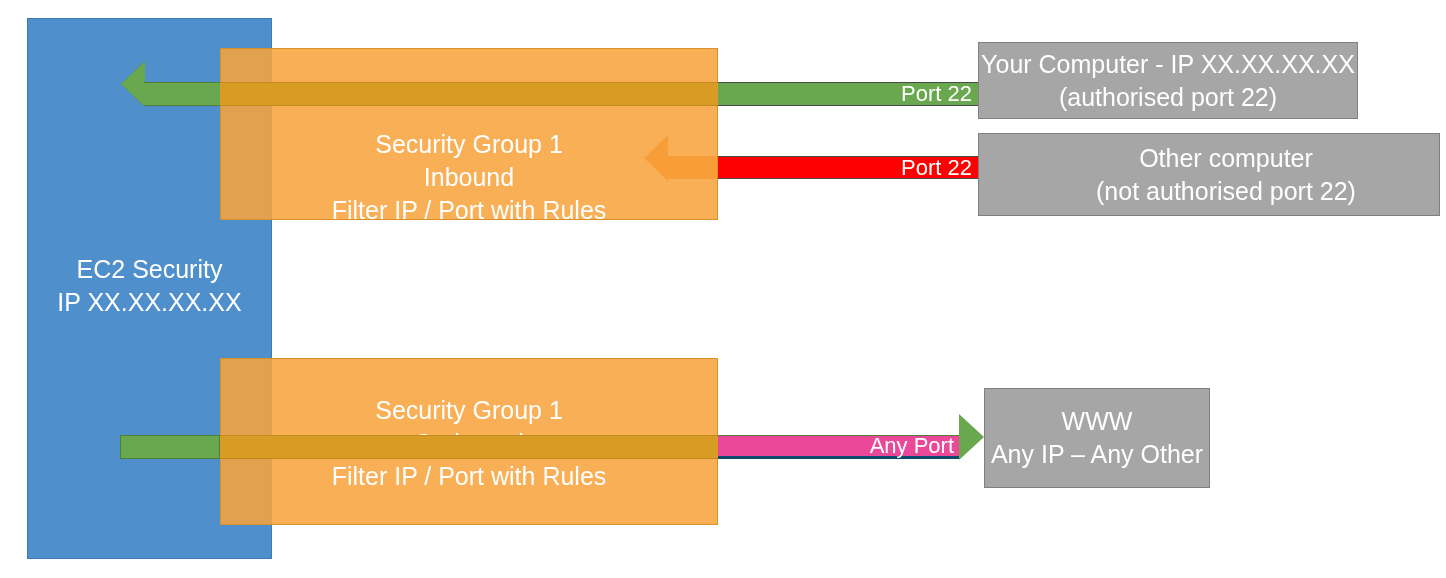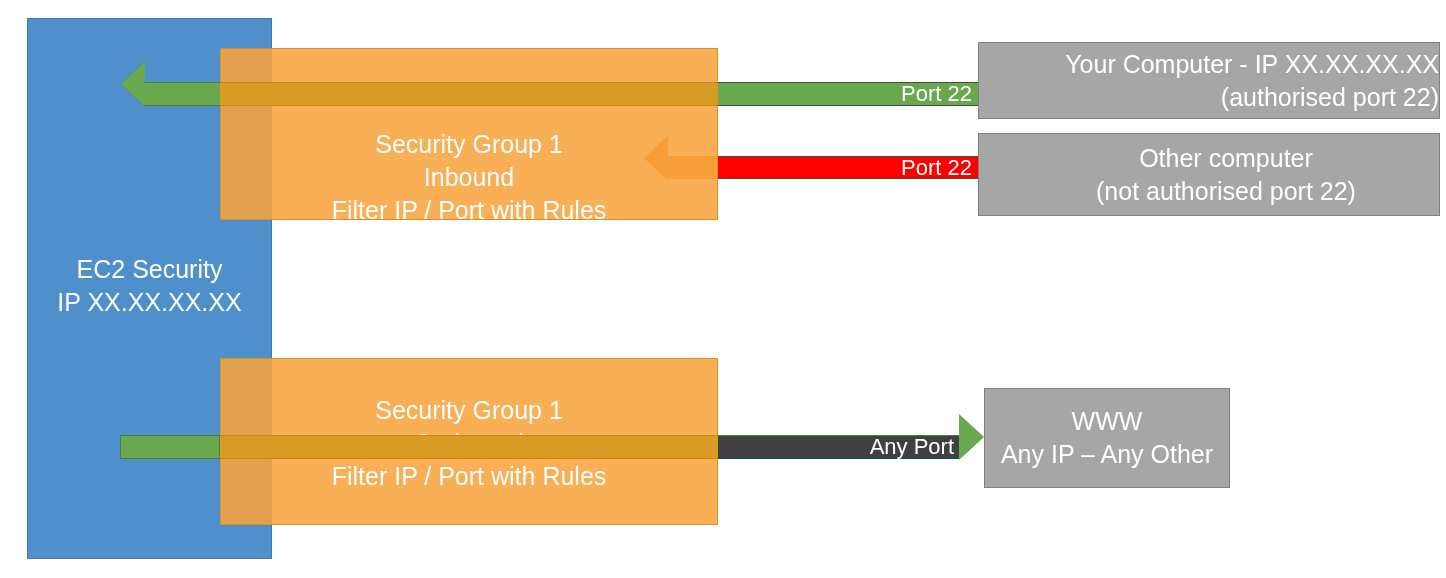--- a/index.html
+++ b/index.html
@@ -139,23 +139,23 @@
   
   #bar-outbound-cross {
     left: 220px; top: 435px; width: 498px; height: 24px;
     background: #d89c25;
     border-top: 1px solid #c08a1e;
     border-bottom: 1px solid #c08a1e;
   }
   
   #bar-outbound-shaft {
     left: 718px; top: 435px; width: 242px; height: 24px;
-    background: #404040;
+    background: #ec4899;
     border-top: 1px solid #4f7f36;
-    border-bottom: 1px solid #0c4a6e;
+    border-bottom: 3px solid #0c4a6e;
   }
   #arrow-outbound-head {
     position: absolute;
     left: 959px;
     top: 414px;
     width: 0; height: 0;
     border-top: 23px solid transparent;
     border-bottom: 23px solid transparent;
     border-left: 25px solid #6aa84f;
   }
@@ -166,23 +166,23 @@
     border: 1px solid #808080;
     box-sizing: border-box;
     color: #ffffff;
     font-size: 25px;
     line-height: 33px;
     text-align: center;
     display: flex;
     flex-direction: column;
     justify-content: center;
   }
-  #box-your-computer { left: 978px; top: 42px;  width: 462px; height: 77px; align-items: flex-end; }
+  #box-your-computer { left: 978px; top: 42px;  width: 380px; height: 77px; }
   #box-other-computer{ left: 978px; top: 133px; width: 462px; height: 83px; padding-left: 34px; }
-  #box-www           { left: 984px; top: 388px; width: 246px; height: 100px; }
+  #box-www           { left: 984px; top: 388px; width: 226px; height: 100px; }
   .grey-box div { white-space: nowrap; }
 </style>
 </head>
 <body>
 
 <div id="canvas">
 
   <div class="box" id="ec2-box"></div>
   <div id="ec2-label">
     <div>EC2 Security</div>

